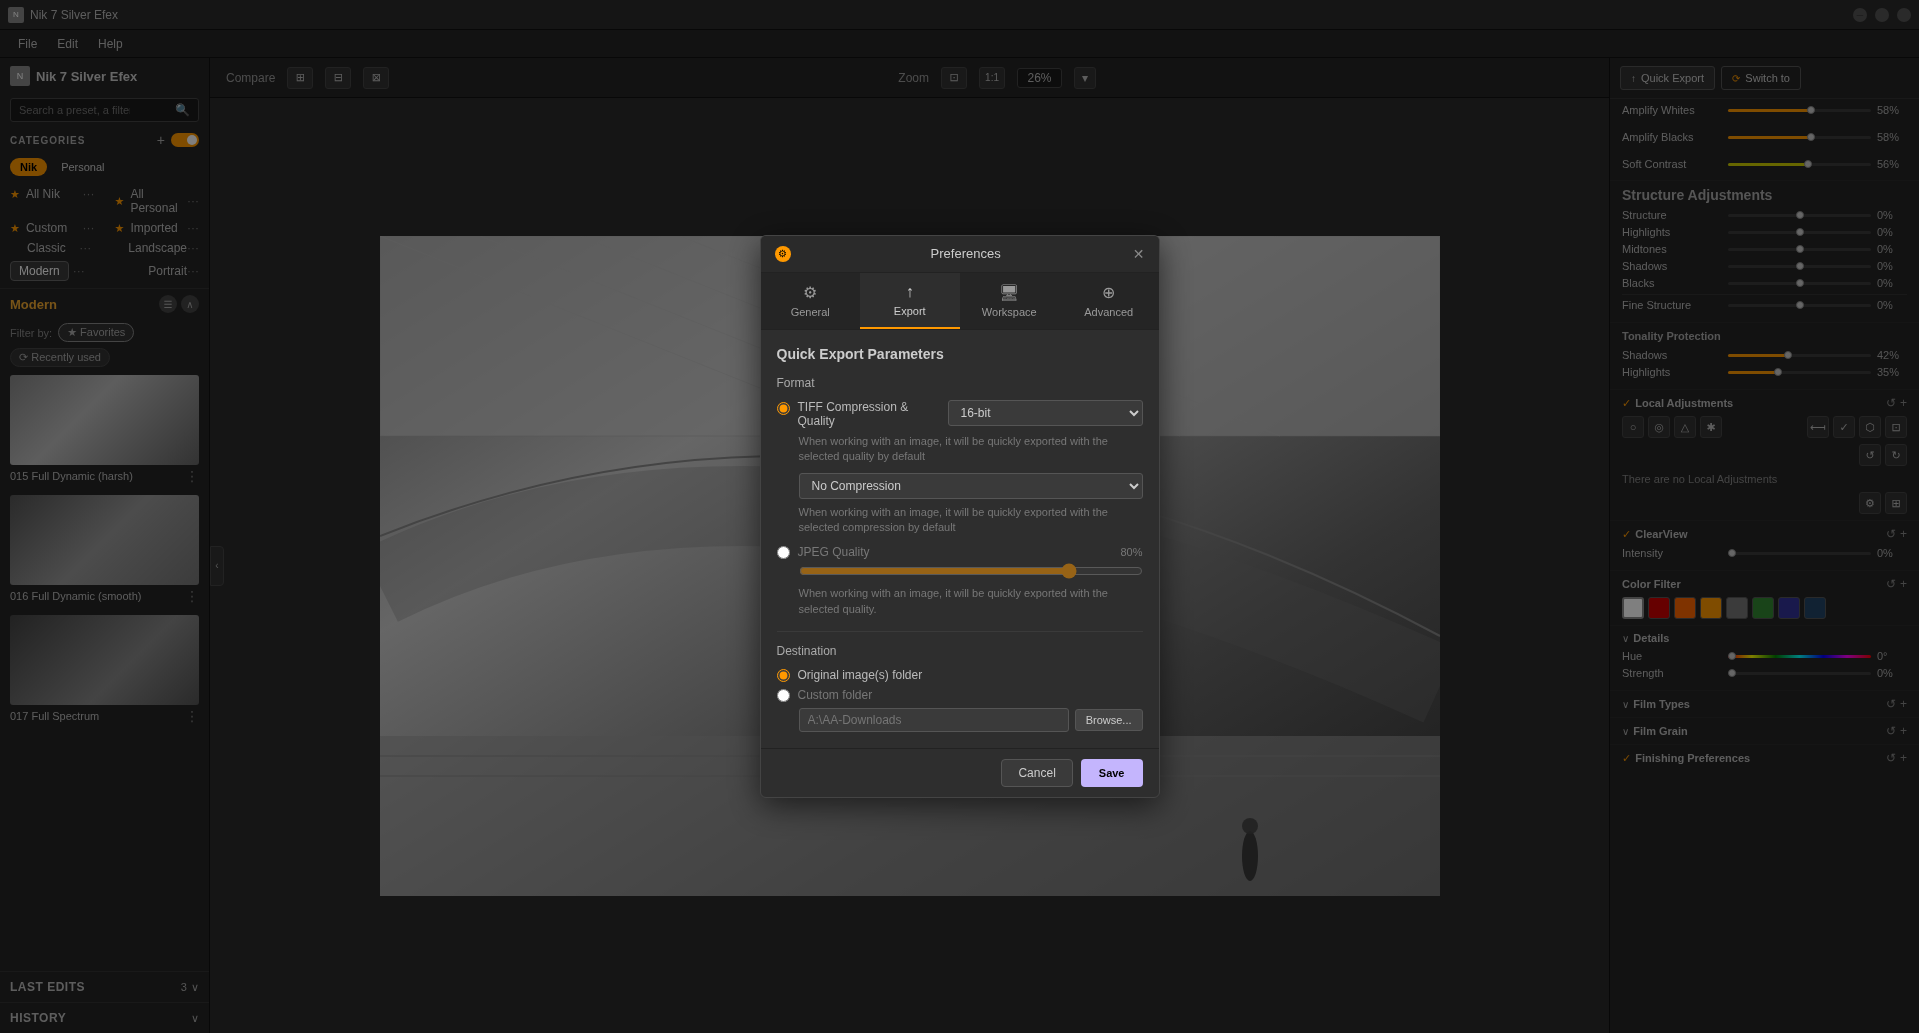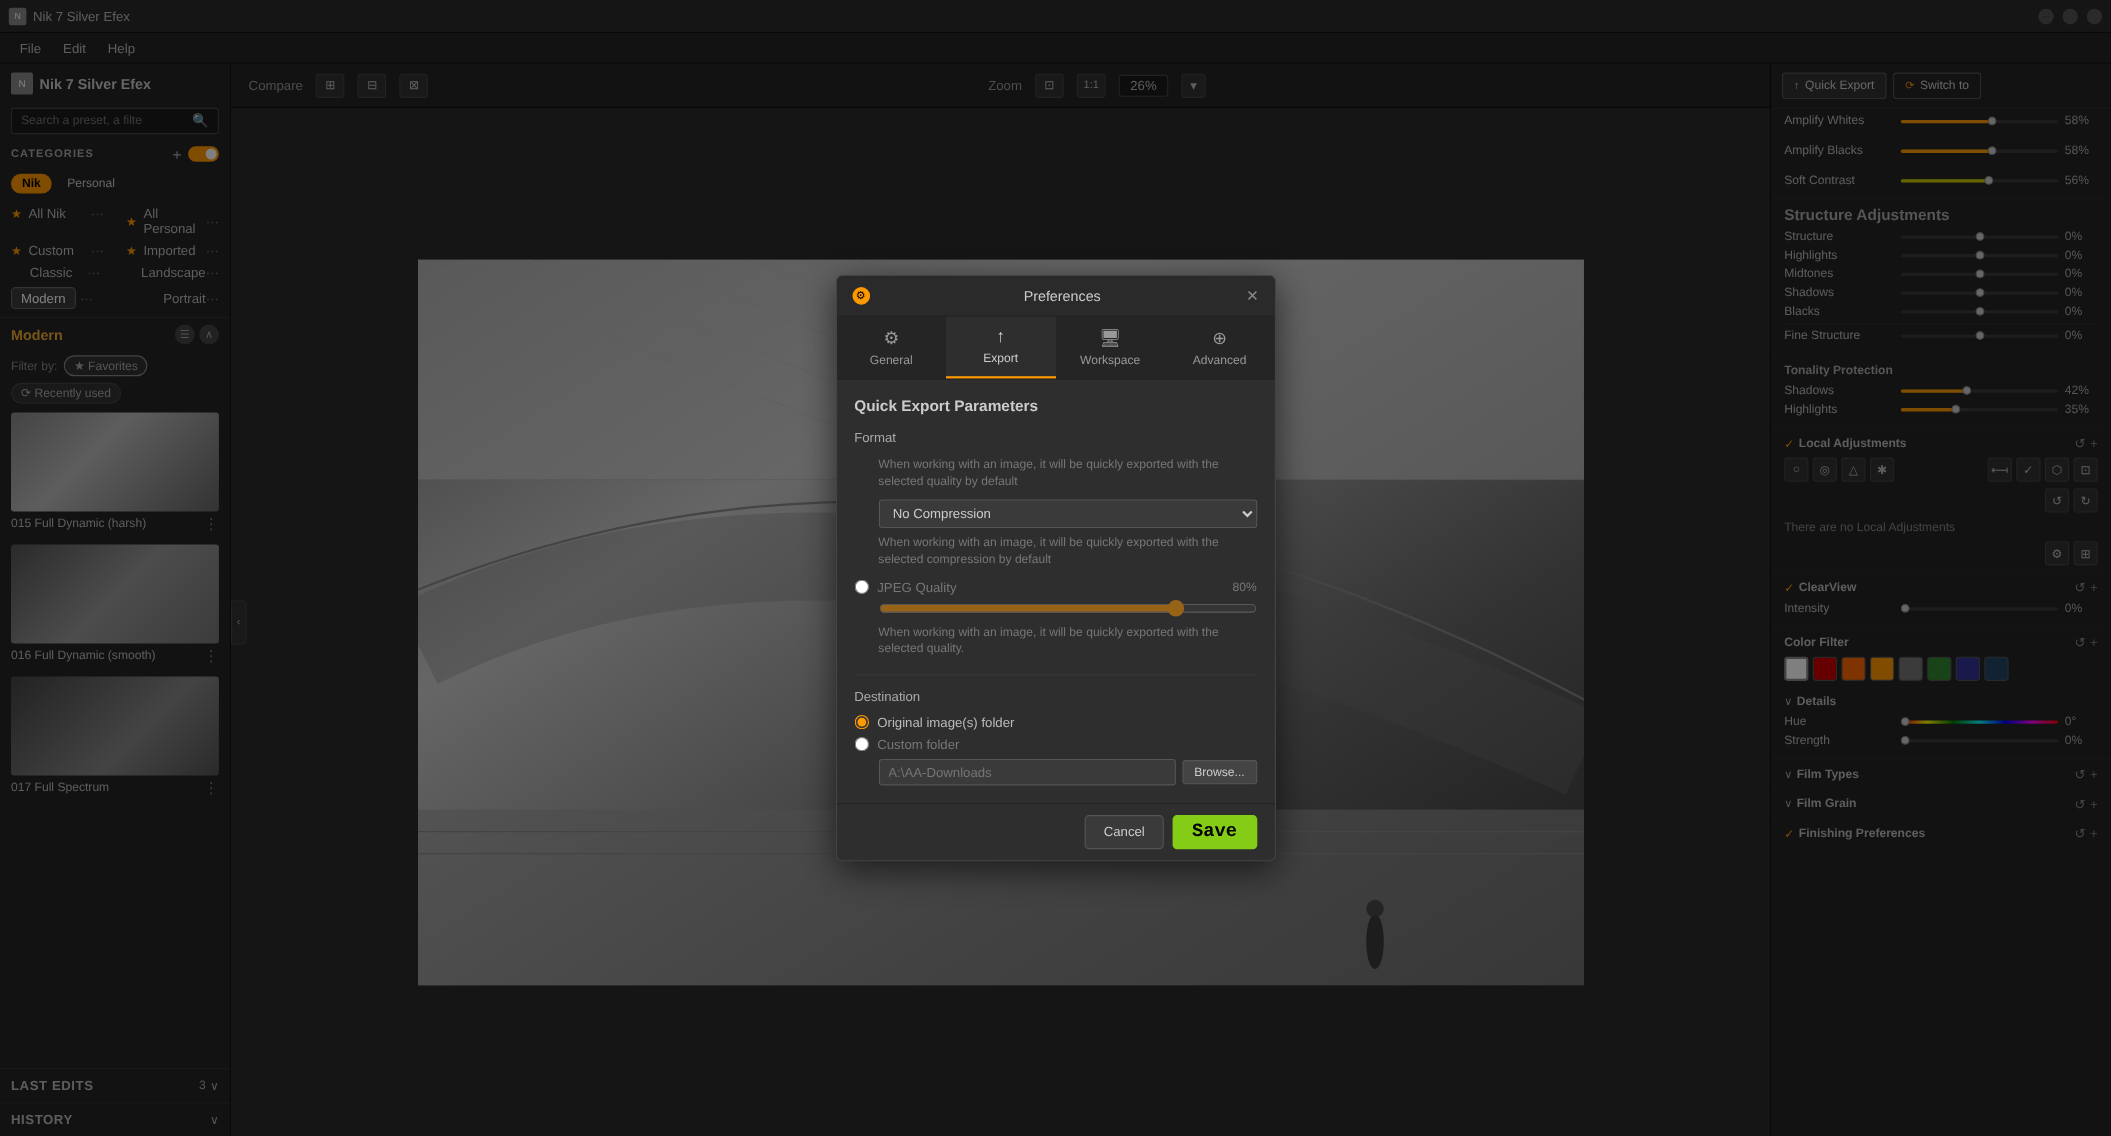--- a/index.html
+++ b/index.html
@@ -530,20 +530,27 @@
         <span>Advanced</span>
       </div>
     </div>
 
     <div style="padding:16px;">
       <div style="font-size:14px;color:#ccc;font-weight:bold;margin-bottom:14px;">Quick Export Parameters</div>
 
       <div style="margin-bottom:14px;">
         <div style="font-size:12px;color:#aaa;margin-bottom:10px;">Format</div>
 
+        <div style="display:flex;align-items:flex-start;margin-bottom:6px;">
+          <input type="radio" name="format" checked="" style="margin-right: 8px; margin-top: 2px; accent-color: rgb(255, 153, 0);">
+          <label style="font-size:12px;color:#bbb;width:150px;">TIFF Compression &amp; Quality</label>
+          <select style="background:#3a3a3a;border:1px solid #555;color:#ccc;padding:4px 8px;font-size:12px;border-radius:3px;flex:1;">
+            <option>16-bit</option>
+          </select>
+        </div>
         <div style="font-size:11px;color:#777;margin-left:22px;margin-bottom:8px;line-height:1.4;">When working with an image, it will be quickly exported with the selected quality by default</div>
 
         <div style="display:flex;align-items:center;margin-left:22px;margin-bottom:6px;">
           <select style="background:#3a3a3a;border:1px solid #555;color:#ccc;padding:4px 8px;font-size:12px;border-radius:3px;width:100%;">
             <option>No Compression</option>
           </select>
         </div>
         <div style="font-size:11px;color:#777;margin-left:22px;margin-bottom:10px;line-height:1.4;">When working with an image, it will be quickly exported with the selected compression by default</div>
 
         <div style="display:flex;align-items:center;margin-bottom:4px;">
@@ -574,16 +581,16 @@
 
         <div style="display:flex;align-items:center;margin-left:22px;gap:6px;">
           <input type="text" style="background: rgb(58, 58, 58); border: 1px solid rgb(85, 85, 85); color: rgb(119, 119, 119); padding: 4px 8px; font-size: 12px; border-radius: 3px; flex: 1 1 0%;" placeholder="A:\AA-Downloads">
           <button style="background:#444;border:1px solid #555;color:#ccc;padding:4px 10px;font-size:11px;border-radius:3px;cursor:pointer;">Browse...</button>
         </div>
       </div>
     </div>
 
     <div style="padding:10px 16px;display:flex;justify-content:flex-end;gap:8px;border-top:1px solid #222;">
       <button style="background:#3a3a3a;border:1px solid #555;color:#ccc;padding:6px 16px;font-size:12px;border-radius:4px;cursor:pointer;">Cancel</button>
-      <button style="background:#84cc16;border:none;color:#000;padding:6px 18px;font-size:17px;font-weight:bold;border-radius:4px;cursor:pointer;font-family:Liberation Mono, monospace;">Save</button>
+      <button style="background:#c4b5fd;border:none;color:#000;padding:6px 18px;font-size:11px;font-weight:bold;border-radius:4px;cursor:pointer;">Save</button>
     </div>
   </div>
 </div>
 
 </body></html>

